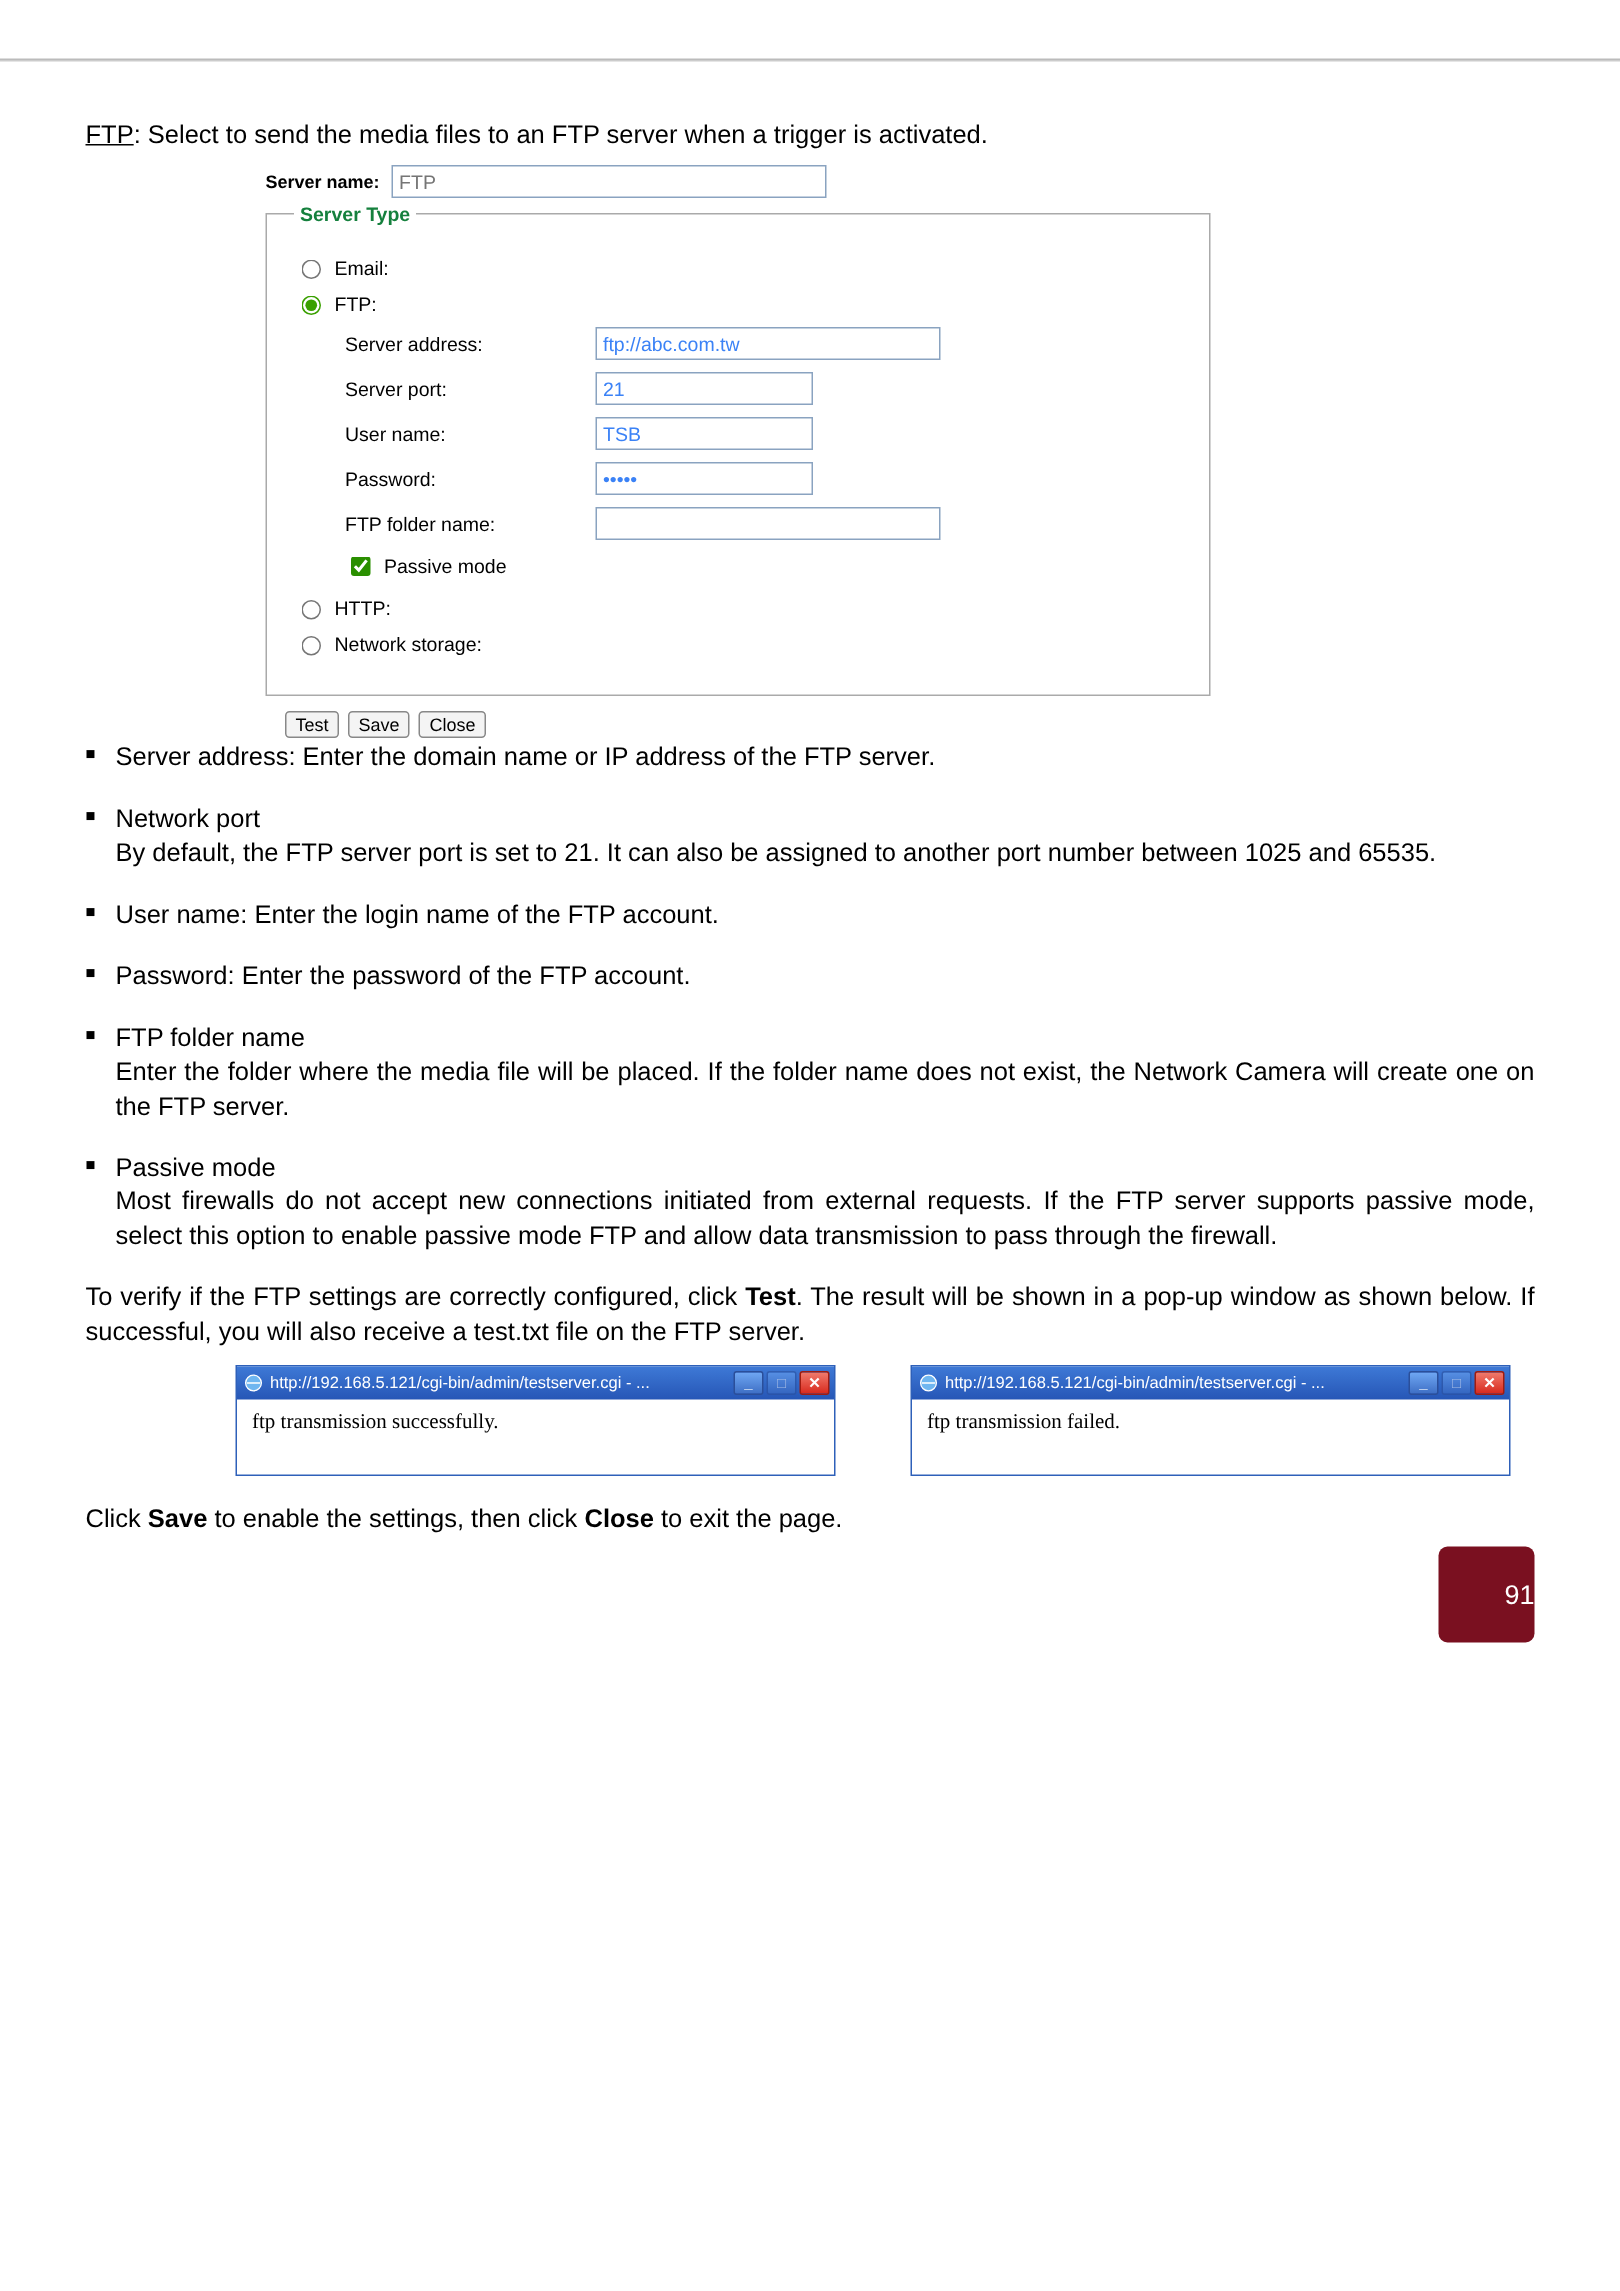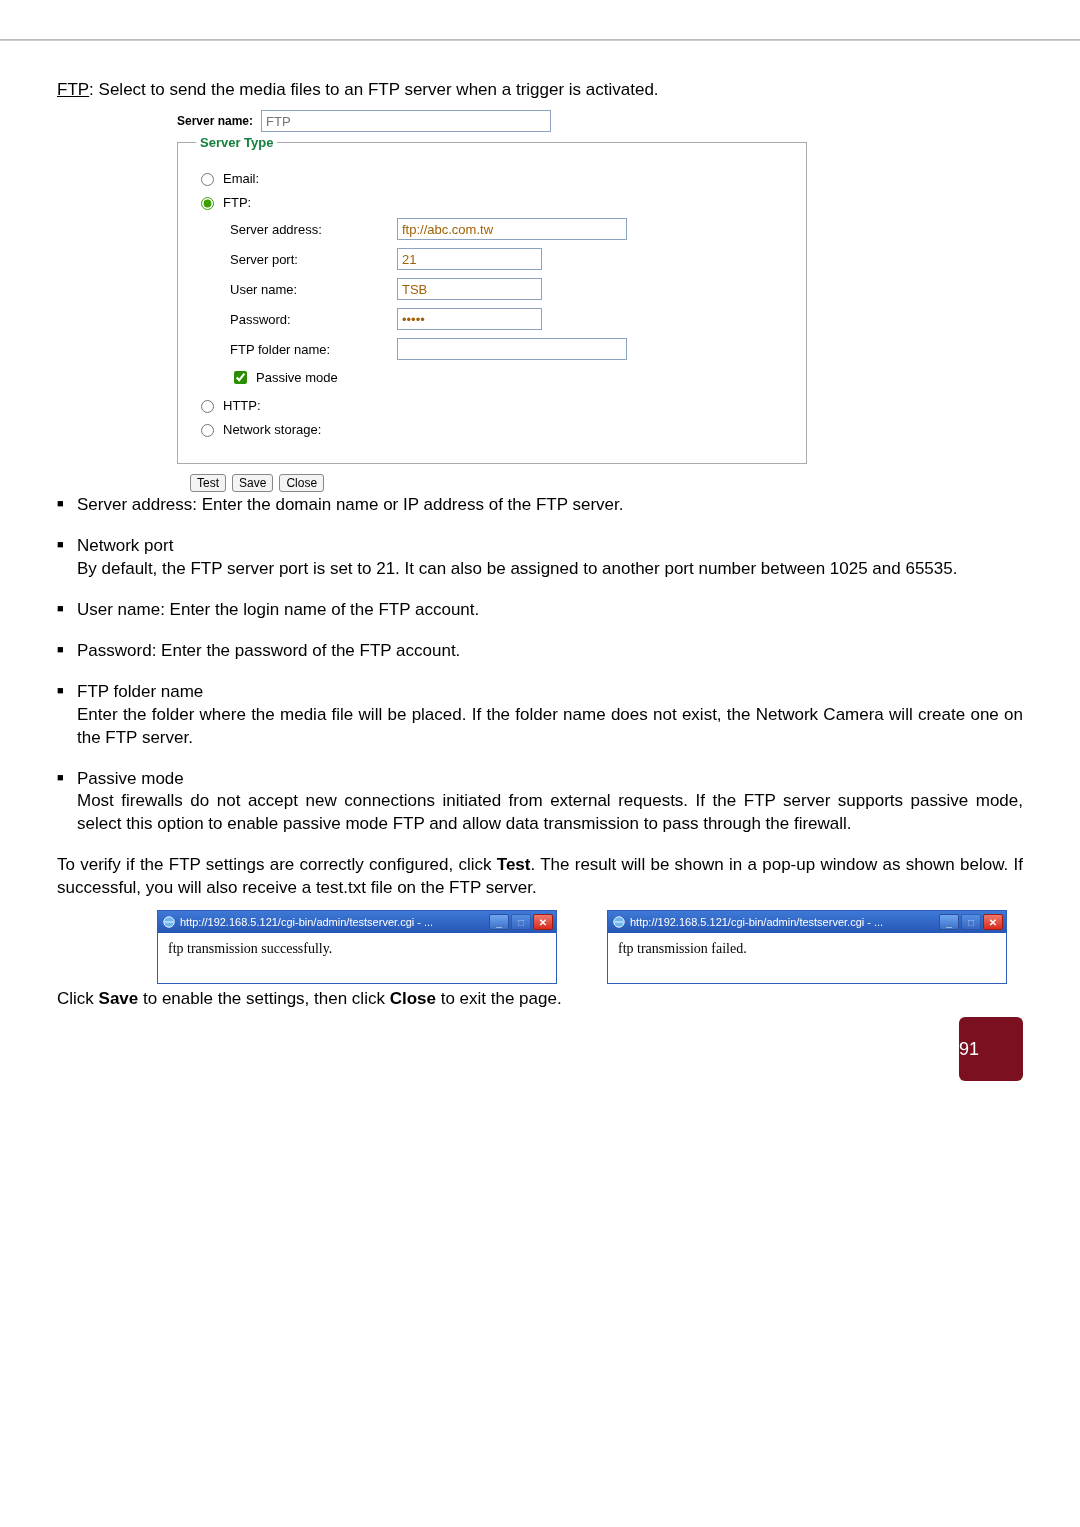--- a/index.html
+++ b/index.html
@@ -72,21 +72,21 @@
     align-items: center;
     margin: 8px 0;
     gap: 12px;
   }
   .field-row .lbl { width: 155px; font-size: 13px; }
   .field-row .inp {
     border: 1px solid #8aa3c0;
     height: 22px;
     padding: 1px 4px;
     font-size: 13px;
-    color: #a16207;
+    color: #3b82f6;
     background: #fff;
   }
   .inp.w-long { width: 230px; }
   .inp.w-mid  { width: 145px; }
   .chk-row {
     display: flex;
     align-items: center;
     gap: 6px;
     margin: 8px 0 0 0;
     font-size: 13px;
@@ -126,21 +126,21 @@
     font-size: 11px;
   }
   .para { margin: 10px 0; text-align: justify; line-height: 1.35; }
   .bold { font-weight: bold; }
   
   .popups {
     display: flex;
     gap: 50px;
     margin-left: 100px;
     margin-top: 8px;
-    margin-bottom: 4px;
+    margin-bottom: 18px;
   }
   .popup {
     width: 400px;
     border: 1px solid #2e60b9;
     background: #fff;
     font-size: 12px;
   }
   .popup .titlebar {
     display: flex;
     align-items: center;
@@ -186,21 +186,21 @@
   .page-badge {
     position: absolute;
     right: 57px;
     bottom: 30px;
     width: 64px;
     height: 64px;
     background: #7a1020;
     border-radius: 6px;
     display: flex;
     align-items: center;
-    justify-content: flex-start;
+    justify-content: flex-end;
     color: #fff;
     font-size: 18px;
   }
   .container { position: relative; }
 </style>
 </head>
 <body>
 
 <div class="container">
 <div class="top-bar"></div>

